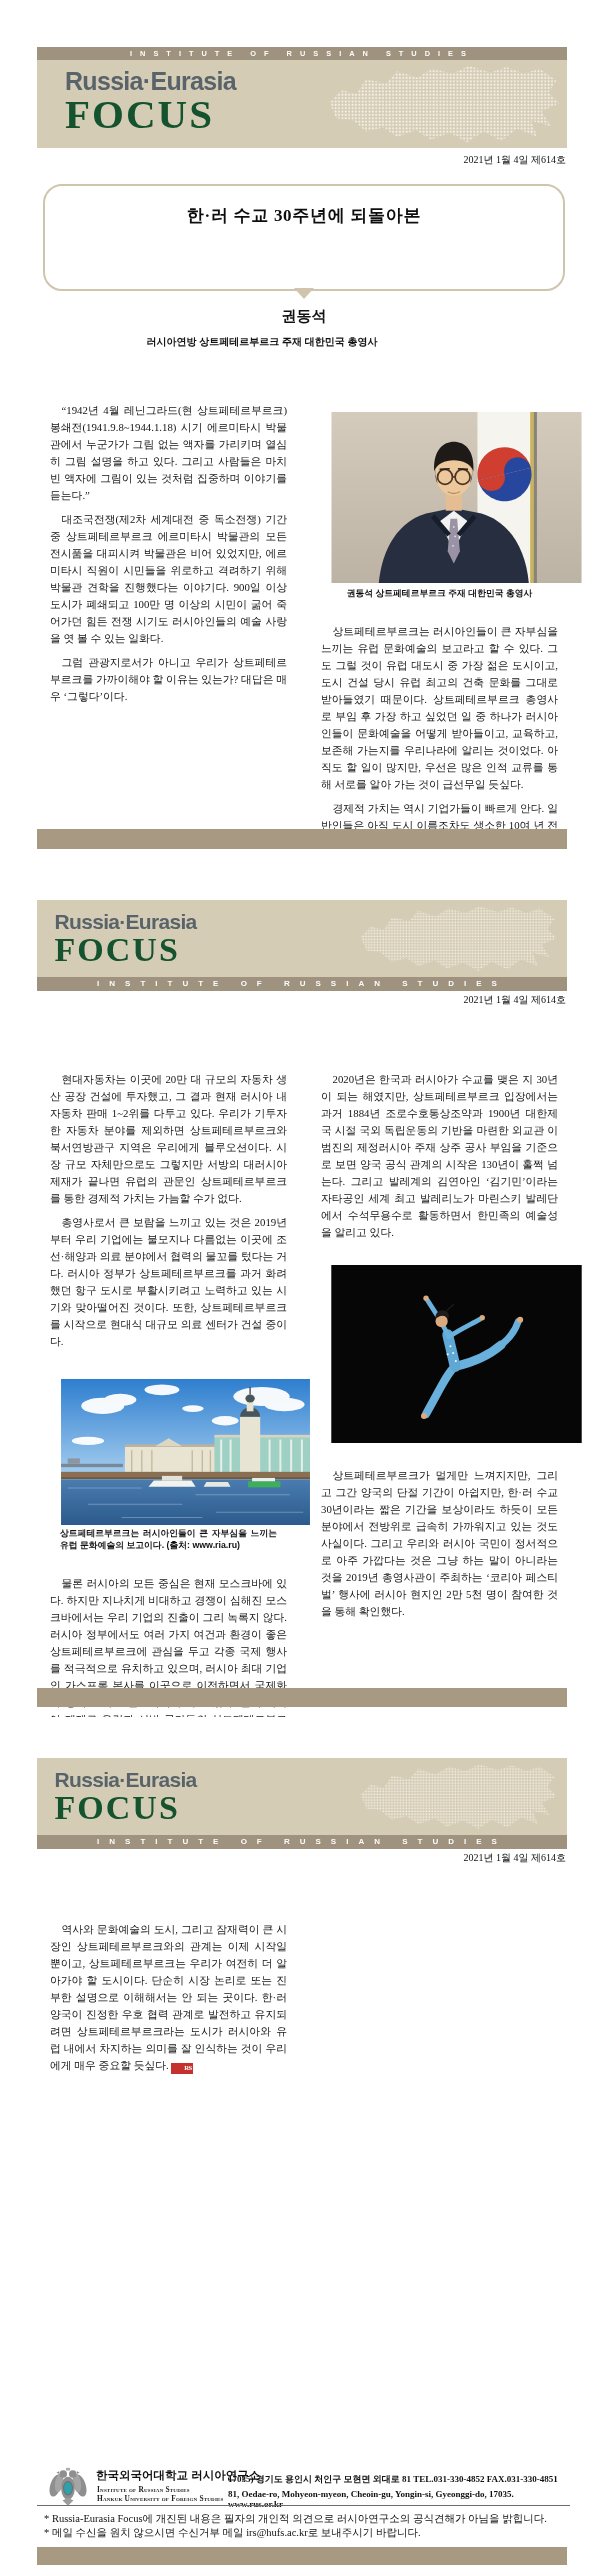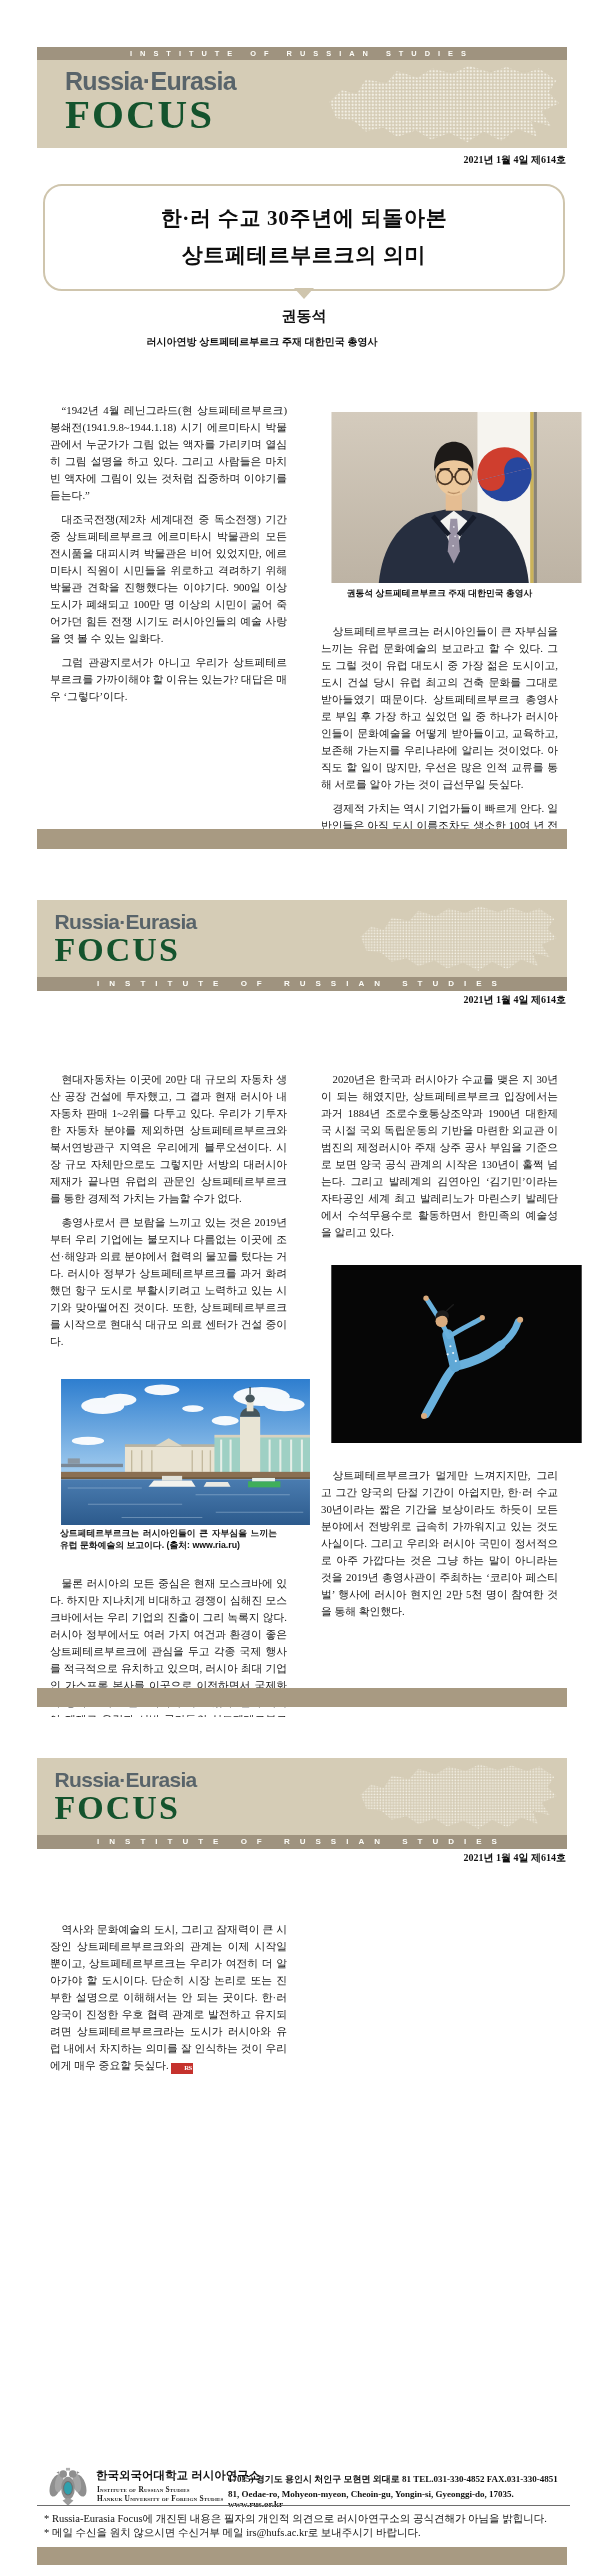--- a/index.html
+++ b/index.html
@@ -22,27 +22,27 @@
   .brand-top{font-family:"Liberation Sans",sans-serif;font-weight:bold;color:#59646a;letter-spacing:-0.7px;text-align:right;}
   .b1 .brand-top{font-size:25px;line-height:27px;}
   .b23 .brand-top{font-size:21px;line-height:23px;}
   .brand-bottom{font-family:"Liberation Serif",serif;font-weight:bold;color:#14532d;letter-spacing:2px;}
   .b1 .brand-bottom{font-size:41px;line-height:39px;}
   .b23 .brand-bottom{font-size:34px;line-height:34px;}
   .mapdots{position:absolute;}
   .b1 .mapdots{right:5.4px;top:2.7px;width:238px;height:82px;}
   .b23 .mapdots{right:8px;top:4px;width:203px;height:69px;}
   .dateline{position:absolute;right:42px;font-family:"Liberation Serif",serif;
-    font-weight:bold;font-size:10px;color:#111;}
+    font-weight:normal;font-size:10px;color:#111;}
   .dl1{top:153px;} .dl23{top:134px;}
 
   
   .titlebox{position:absolute;left:43px;top:184px;width:518px;height:103px;
     border:2px solid #cfc5ad;border-radius:19px;text-align:center;color:#0d0d0d;}
-  .titlebox .tl{font-size:21px;font-weight:600;letter-spacing:0.7px;text-align:center;}
+  .titlebox .tl{font-size:17px;font-weight:600;letter-spacing:0.7px;text-align:center;}
   .titlebox .tl1{margin-top:17.6px;}
   .titlebox .tl2{margin-top:9.5px;}
   .pointer{position:absolute;left:294px;top:288px;width:0;height:0;
     border-left:10px solid transparent;border-right:10px solid transparent;
     border-top:11.5px solid #cfc5ad;}
   .author{position:absolute;left:0;top:307px;width:608px;text-align:center;
     font-family:"Liberation Sans",sans-serif;font-weight:bold;font-size:15px;color:#111;}
   .affil{position:absolute;left:2px;top:335px;width:520px;text-align:center;
     font-family:"Liberation Sans",sans-serif;font-weight:bold;font-size:10px;color:#111;}
 
@@ -101,21 +101,20 @@
           <circle cx="2.2" cy="2.2" r="1.5" fill="#f5f2e8"></circle>
         </pattern>
       </defs>
       <path fill="url(#dp1)" d="M8,58 L26,40 L48,46 L62,24 L92,30 L108,12 L138,22 L160,8 L190,16 L214,4 L246,14 L270,6 L296,16 L318,8 L344,26 L332,44 L348,60 L322,72 L336,94 L306,86 L316,110 L286,98 L262,116 L236,102 L212,118 L186,104 L158,114 L136,100 L108,110 L88,96 L62,102 L44,86 L18,82 Z"></path>
     </svg>
   </div>
   <div class="dateline dl1">2021년 1월 4일 제614호</div>
 
   <div class="titlebox">
     <div class="tl tl1">한·러 수교 30주년에 되돌아본</div>
-    <div class="tl tl2">상트페테르부르크의 의미</div>
   </div>
   <div class="pointer"></div>
   <div class="author">권동석</div>
   <div class="affil">러시아연방 상트페테르부르크 주재 대한민국 총영사</div>
 
   <div class="col lcol cols1">
     <p>“1942년 4월 레닌그라드(현 상트페테르부르크) 봉쇄전(1941.9.8~1944.1.18) 시기 에르미타시 박물관에서 누군가가 그림 없는 액자를 가리키며 열심히 그림 설명을 하고 있다. 그리고 사람들은 마치 빈 액자에 그림이 있는 것처럼 집중하며 이야기를 듣는다.”</p>
     <p>대조국전쟁(제2차 세계대전 중 독소전쟁) 기간 중 상트페테르부르크 에르미타시 박물관의 모든 전시품을 대피시켜 박물관은 비어 있었지만, 에르미타시 직원이 시민들을 위로하고 격려하기 위해 박물관 견학을 진행했다는 이야기다.  900일 이상 도시가 폐쇄되고 100만 명 이상의 시민이 굶어 죽어가던 힘든 전쟁 시기도 러시아인들의 예술 사랑을 엿 볼 수 있는 일화다.</p>
     <p>그럼 관광지로서가 아니고 우리가 상트페테르부르크를 가까이해야 할 이유는 있는가? 대답은 매우 ‘그렇다’이다.</p>
   </div>

